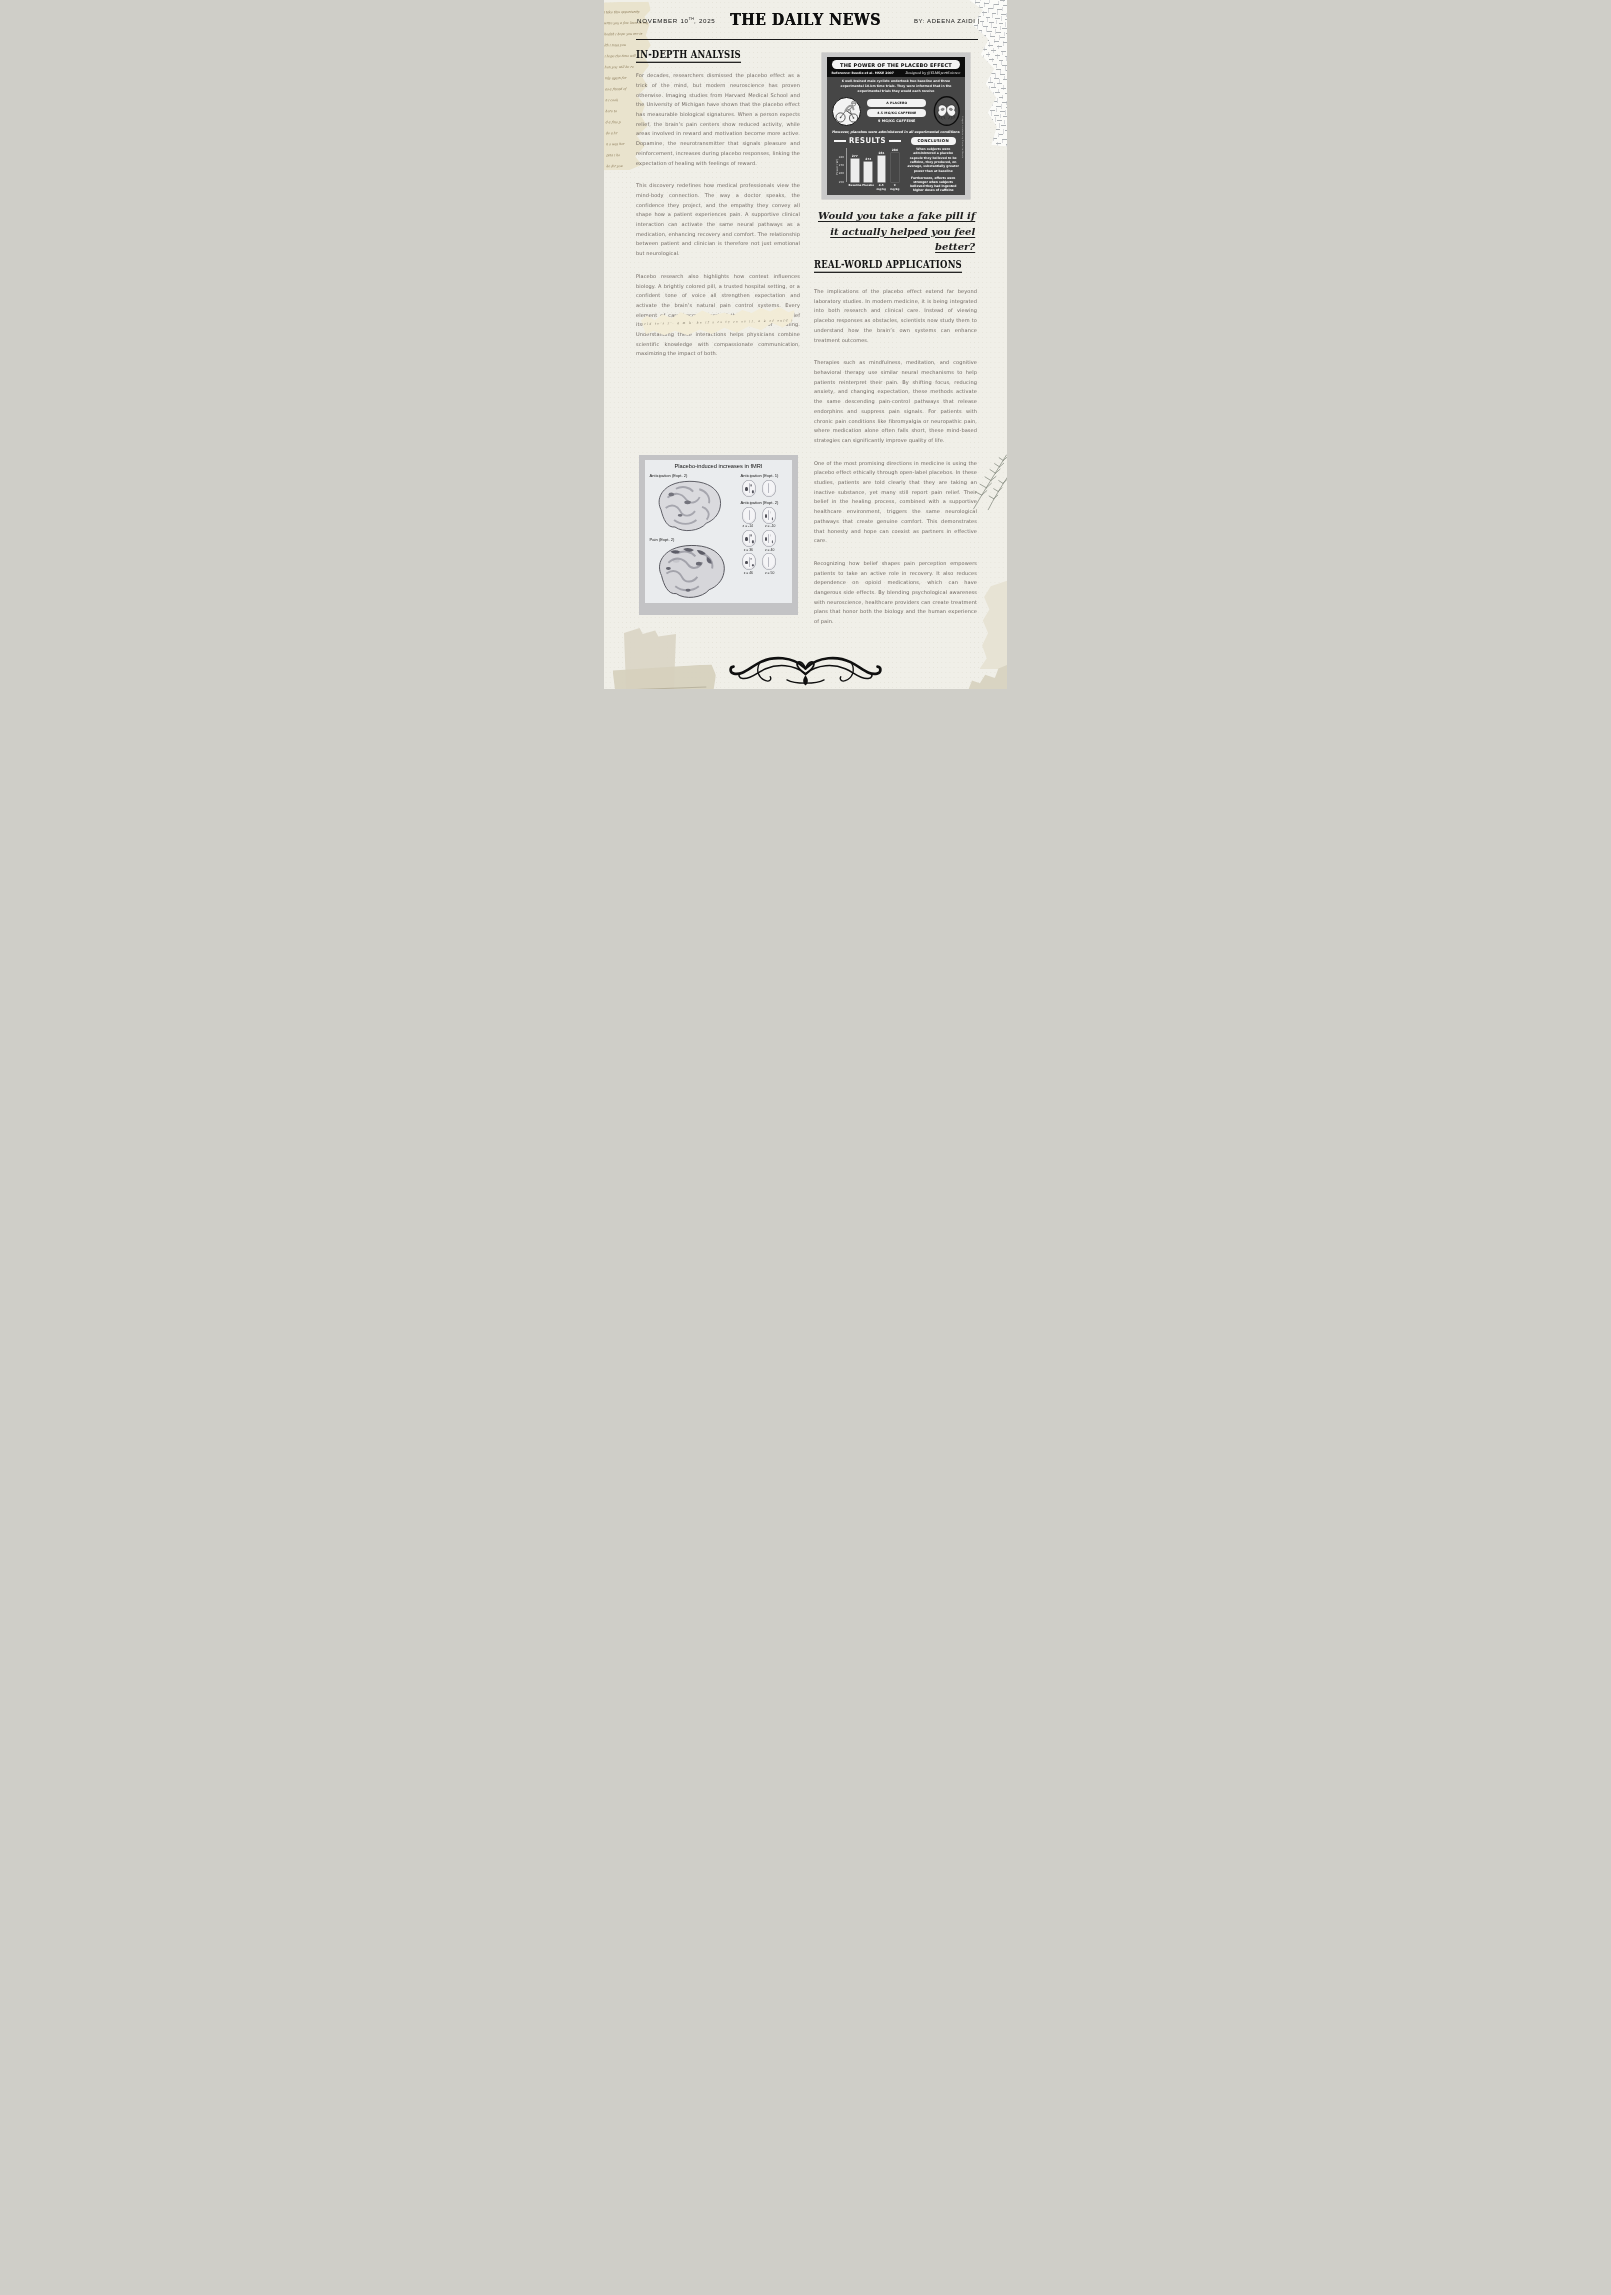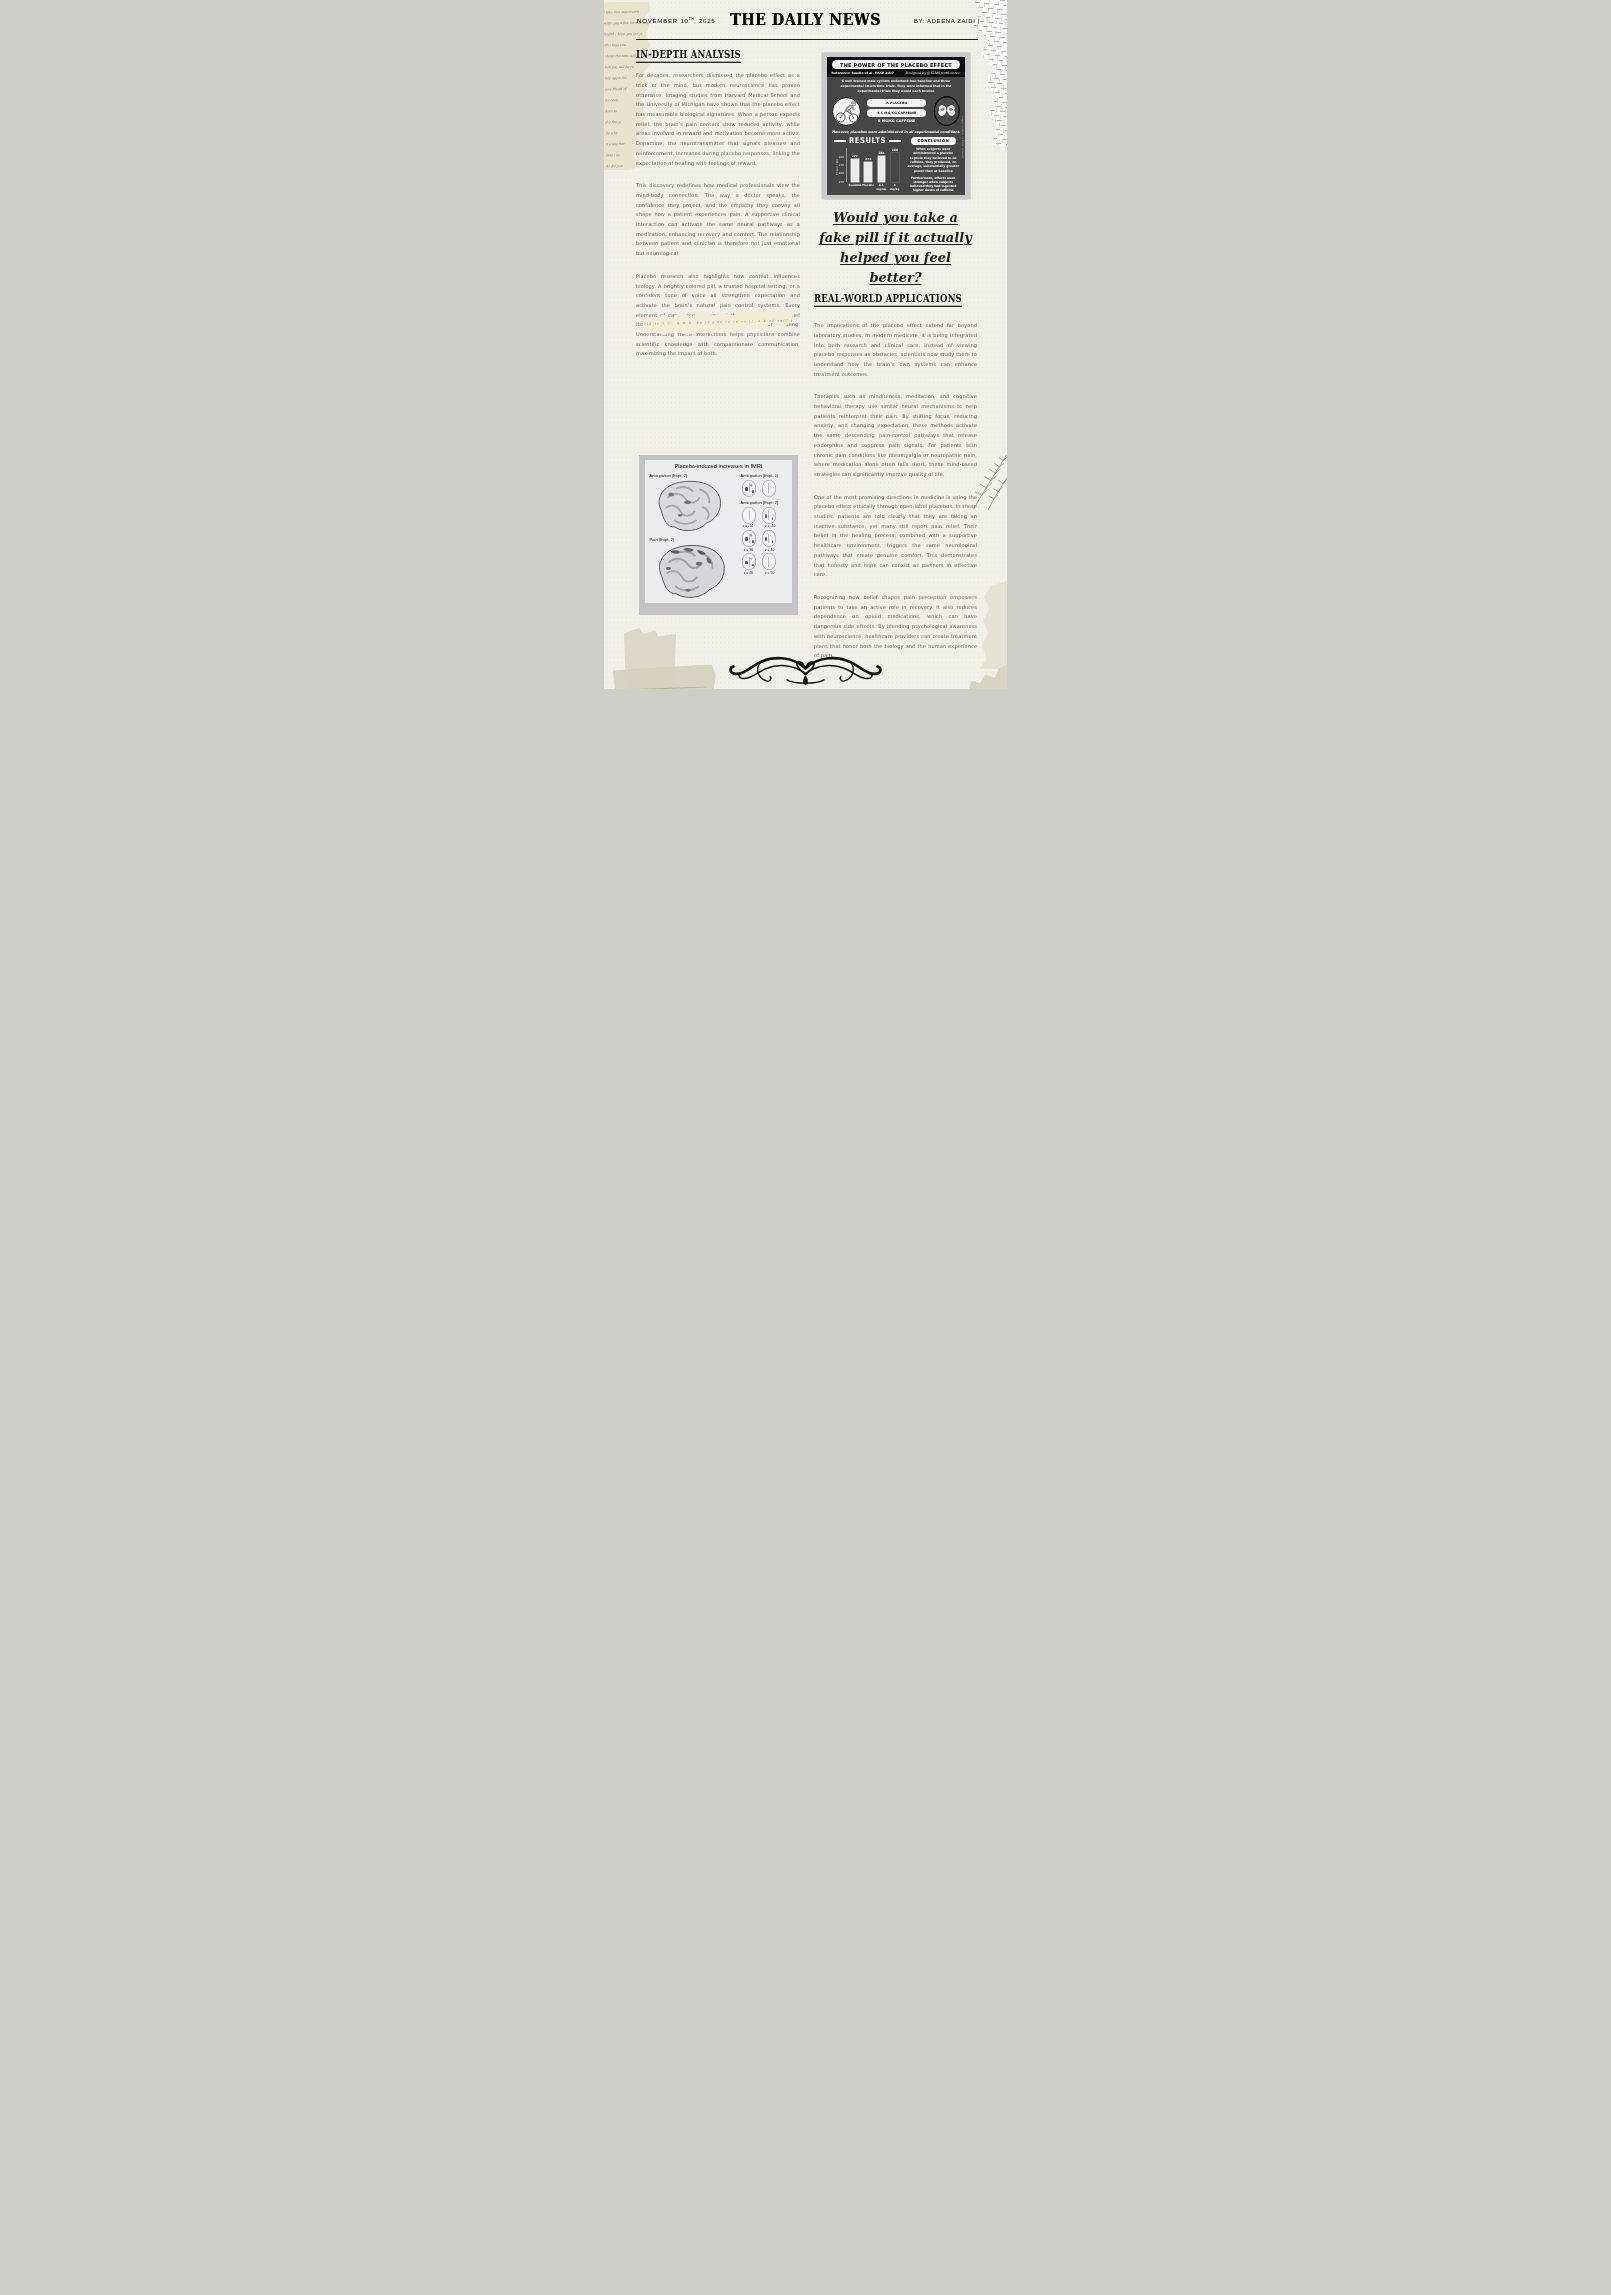--- a/index.html
+++ b/index.html
@@ -101,21 +101,21 @@
   }
   .body-par{
     font-size:5px; line-height:9.7px; letter-spacing:0.1px; color:#6f6761;
     text-align:justify; margin:0 0 13px;
   }
   .col-left{ position:absolute; left:32px; top:51px; width:164px; }
   .col-left .section-heading{ margin-bottom:7.8px; }
   .col-right-text{ position:absolute; left:210px; top:208px; width:163px; }
   .question{
     font-family:"DejaVu Serif", serif; font-style:italic; font-weight:600;
-    font-size:13px; line-height:1.55; color:#1e1e1e; text-align:center;
+    font-size:10px; line-height:1.55; color:#1e1e1e; text-align:right;
     text-decoration:underline; text-decoration-thickness:0.9px; text-underline-offset:2.3px;
     margin:0 1.8px 6.4px;
   }
   .col-right-text .section-heading{ margin-bottom:6.9px; }
 
   
   .infographic{
     position:absolute; left:218px; top:46px; width:148px; height:146px;
     background:#c9c9c9; padding:4.1px 5px; box-shadow:0 0 0 0.5px #bdbdbd;margin-top:7px;
   }

